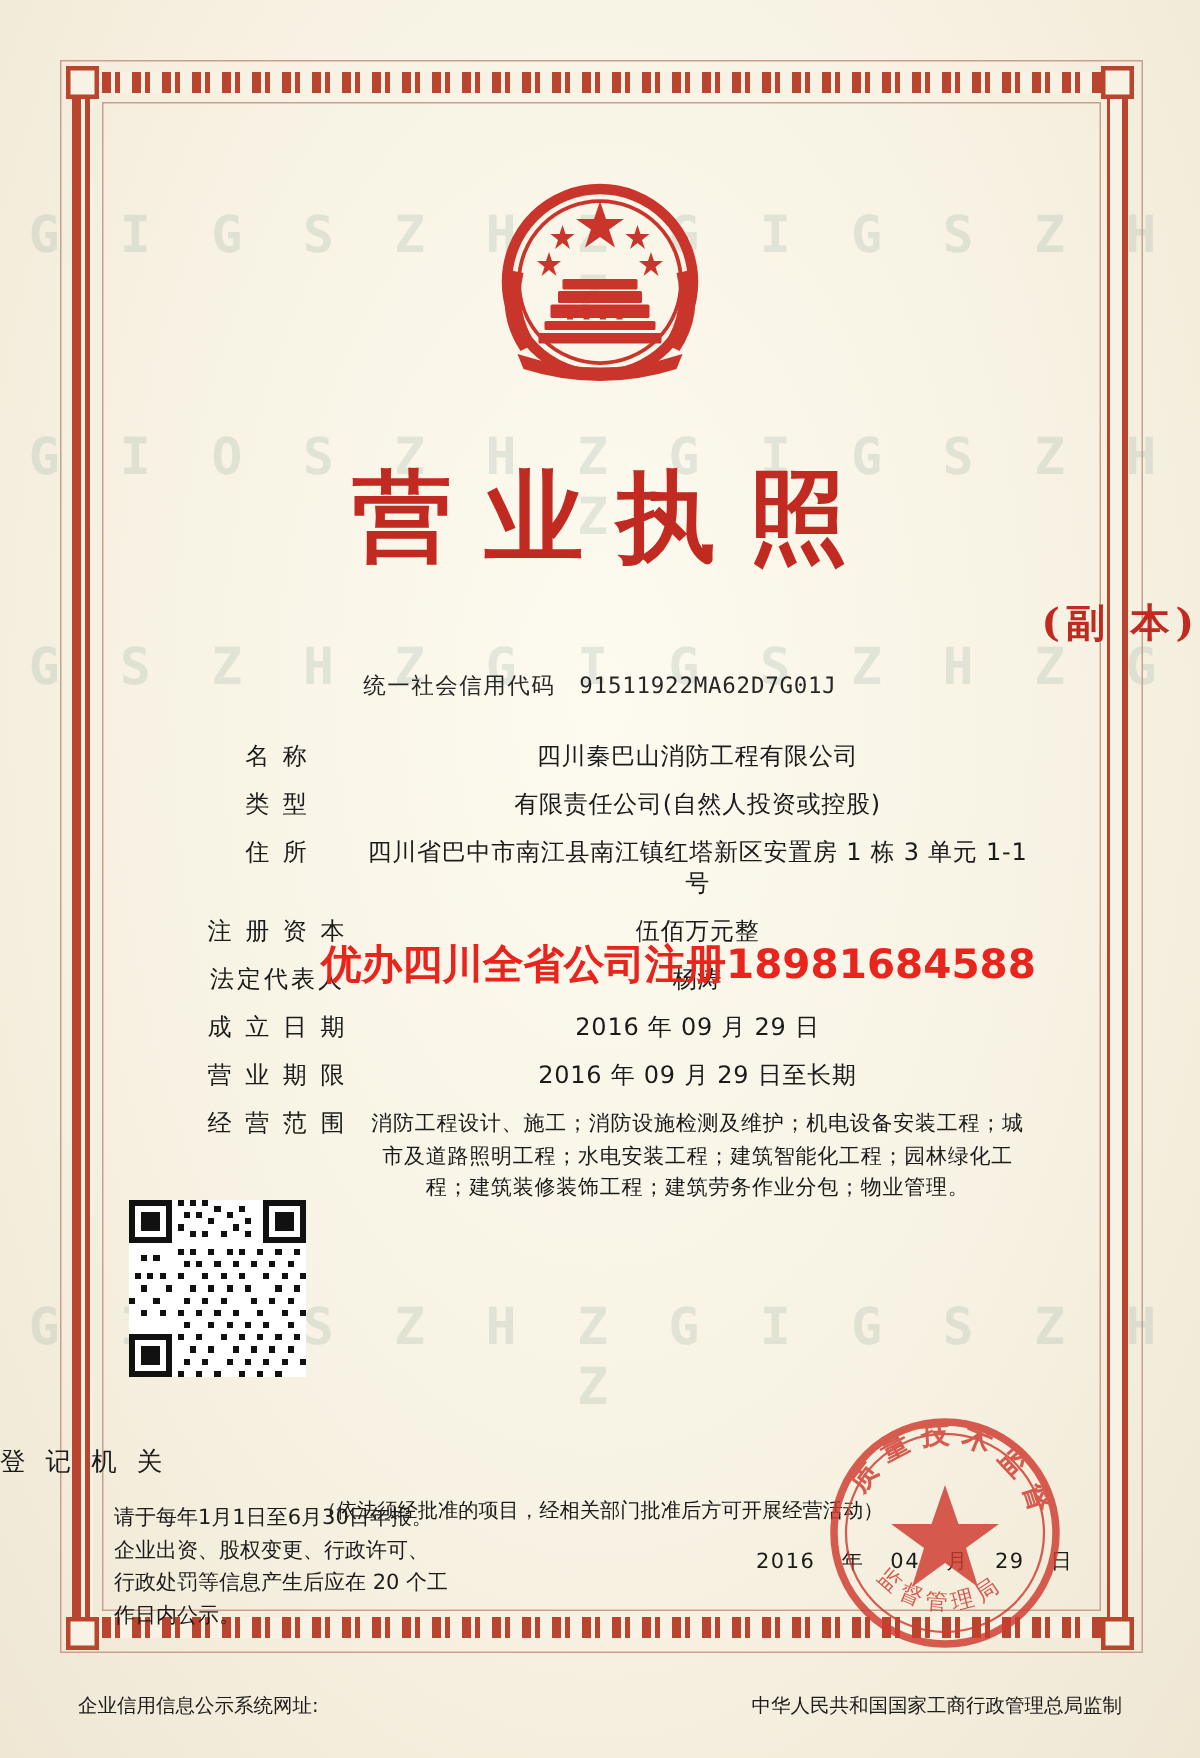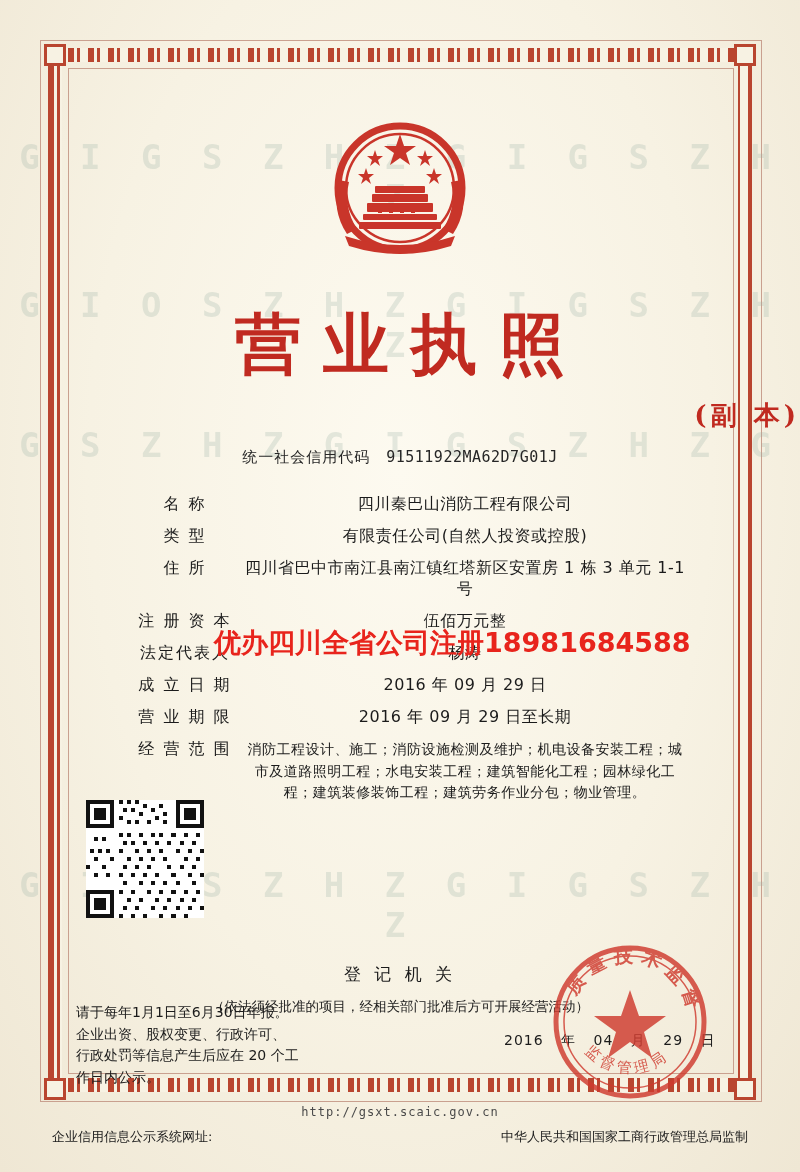--- a/index.html
+++ b/index.html
@@ -176,21 +176,20 @@
     width: 118px;
     height: 118px;
     background: #fff;
   }
 
   
   .reg-authority {
     position: absolute;
     left: 0; right: 0;
     top: 963px;
-    text-align: center;
     font-size: 17px;
     letter-spacing: 4px;
     color: #1b1b1b;
   }
   .note-line {
     position: absolute;
     left: 0; right: 0;
     top: 998px;
     text-align: center;
     font-size: 13.5px;
@@ -490,17 +489,16 @@
     <path id="sealTop" d="M 22 82 A 60 60 0 0 1 142 82" fill="none"></path>
     <text font-size="19" fill="#cf3a2e" font-family="'DejaVu Serif',serif" font-weight="bold" letter-spacing="7">
       <textPath href="#sealTop" startOffset="14%">质量技术监督</textPath>
     </text>
     <path id="sealBottom" d="M 26 90 A 58 58 0 0 0 138 90" fill="none"></path>
     <text font-size="15" fill="#cf3a2e" font-family="'DejaVu Serif',serif" letter-spacing="4">
       <textPath href="#sealBottom" startOffset="16%">监督管理局</textPath>
     </text>
   </svg>
 
-  <div class="footer-url">http://gsxt.scaic.gov.cn</div>
   <div class="footer-left">企业信用信息公示系统网址:</div>
   <div class="footer-right">中华人民共和国国家工商行政管理总局监制</div>
 
 </div>
 
 </body></html>

